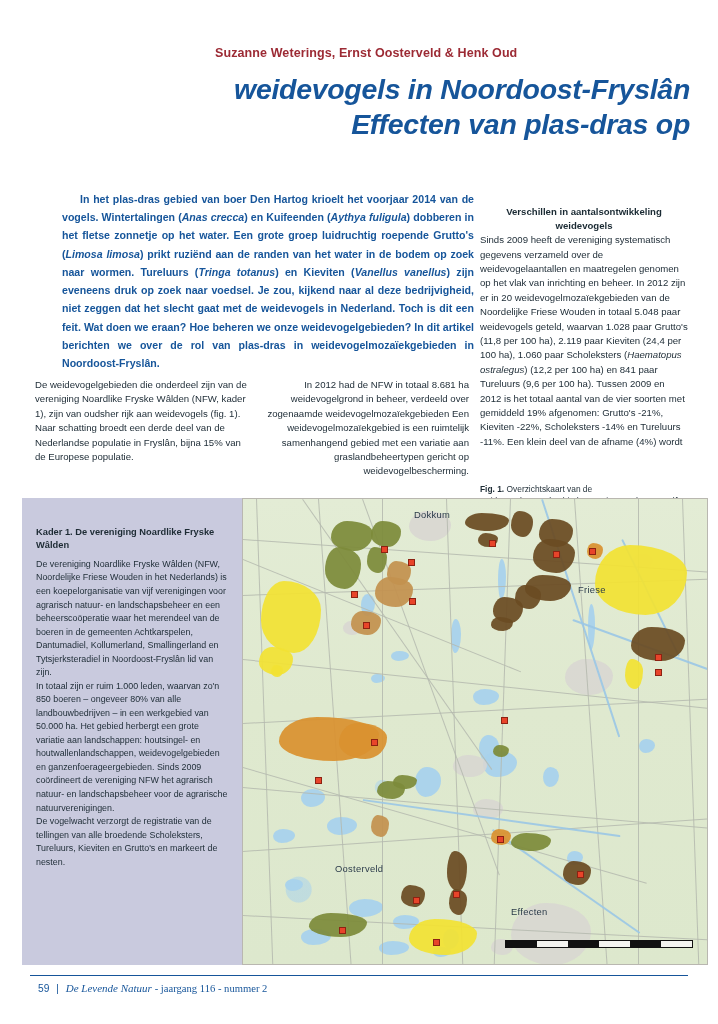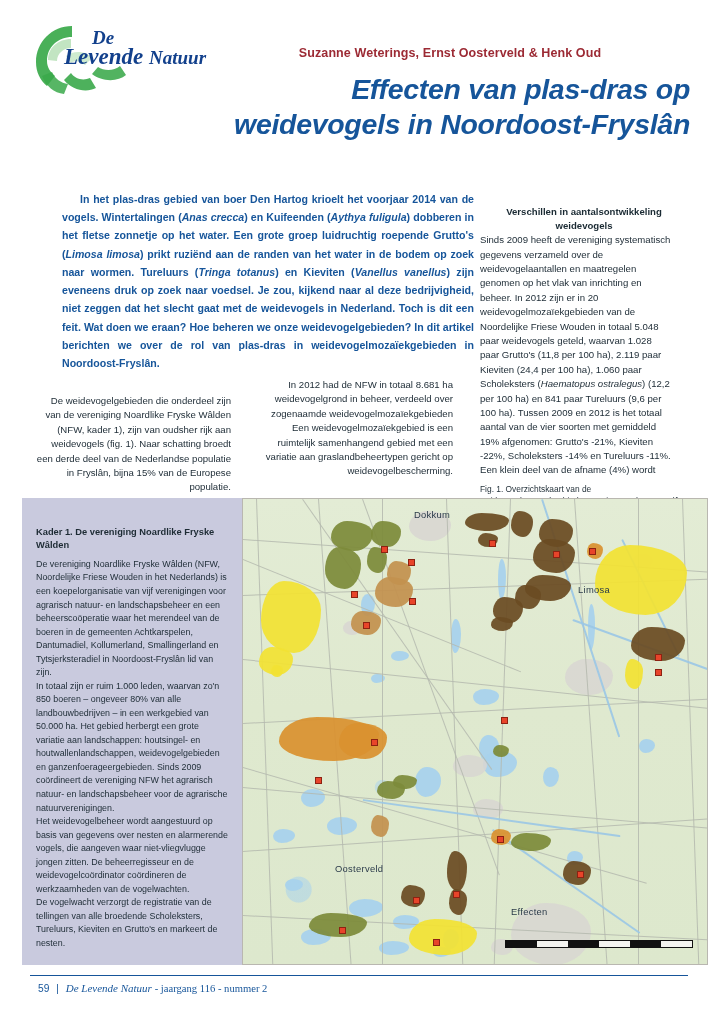--- a/index.html
+++ b/index.html
@@ -35,21 +35,20 @@
 
   .authors {
     position: absolute;
     left: 215px;
     top: 46px;
     width: 470px;
     font-size: 12.5px;
     font-weight: bold;
     color: #9c2a34;
     letter-spacing: 0.1px;
-    text-align: center;
   }
   .title-block {
     position: absolute;
     left: 120px;
     top: 72px;
     width: 570px;
     text-align: right;
     color: #16559a;
     font-style: italic;
     font-weight: bold;
@@ -75,46 +74,46 @@
   .lead i { font-style: italic; }
 
   
   .col {
     position: absolute;
     font-size: 9.6px;
     line-height: 1.5;
     color: #22303a;
     text-align: left;
   }
-  .col p { margin: 0 16px 7px 0; }
+  .col p { margin: 0 0 7px 0; }
   .col h3 {
     margin: 0 0 1px 0;
     font-size: 9.6px;
     font-weight: bold;
     line-height: 1.42;
     color: #1a2a33;
     text-align: center;
   }
   .col i { font-style: italic; }
 
-  #col-1 { left: 35px;  top: 394px; width: 212px; text-align: right; }
+  #col-1 { left: 35px;  top: 378px; width: 212px; }
   #col-2 { left: 257px; top: 378px; width: 212px; text-align: right; }
   #col-3 { left: 480px; top: 205px; width: 208px; }
 
   
   .fig-caption {
     position: absolute;
     left: 480px;
     top: 484px;
     width: 212px;
     font-size: 8.4px;
     line-height: 1.38;
     color: #1f2d36;
   }
-  .fig-caption b { font-weight: normal; }
+  .fig-caption b { font-weight: bold; }
 
   
   .kader {
     position: absolute;
     left: 22px;
     top: 498px;
     width: 220px;
     height: 467px;
     background: #c9cade;
     box-sizing: border-box;
@@ -232,43 +231,26 @@
   .footer .pg { font-weight: normal; }
   .footer .sep { margin: 0 4px; }
   .footer .mag { font-style: italic; font-family: "Liberation Serif", serif; font-size: 11px;}
   .footer .iss { font-family: "Liberation Serif", serif; font-size: 10.6px; }
 </style>
 </head>
 <body>
 
 <div class="page">
 
-  <div class="masthead">
-    <svg class="logo-svg" width="180" height="80" viewBox="0 0 180 80">
-      <g fill="#3aa94a">
-        <path d="M42 6 C22 6 6 22 6 42 C6 52 10 60 17 66 L25 56 C20 52 17 47 17 41 C17 27 28 17 42 17 Z" opacity="0.92"></path>
-        <path d="M18 40 C18 28 28 19 41 19 L41 28 C33 28 27 34 27 41 Z" opacity="0.55" fill="#8fd08f"></path>
-        <path d="M12 56 C16 66 24 73 34 74 L38 64 C31 63 25 59 22 52 Z" opacity="0.85"></path>
-        <path d="M34 60 C42 70 56 73 66 68 L60 58 C53 61 45 59 41 53 Z" opacity="0.9"></path>
-        <path d="M62 54 C72 62 88 62 96 55 L90 46 C84 51 74 51 68 47 Z" opacity="0.88"></path>
-        <path d="M36 36 C44 30 56 31 62 38 L55 45 C51 41 45 40 41 43 Z" opacity="0.5" fill="#9fd89f"></path>
-      </g>
-      <g fill="#12408c" font-family="Liberation Serif, serif" font-style="italic" font-weight="bold">
-        <text x="62" y="24" font-size="19">De</text>
-        <text x="34" y="44" font-size="23">Levende</text>
-        <text x="119" y="44" font-size="19">Natuur</text>
-      </g>
-    </svg>
-  </div>
 
   <div class="authors">Suzanne Weterings, Ernst Oosterveld &amp; Henk Oud</div>
 
   <div class="title-block">
+    <span class="tline">weidevogels in Noordoost-Fryslân</span>
     <span class="tline">Effecten van plas-dras op</span>
-    <span class="tline">weidevogels in Noordoost-Fryslân</span>
   </div>
 
   <div class="lead">
     <span id="lead-text">In het plas-dras gebied van boer Den Hartog krioelt het voorjaar 2014 van de vogels. Wintertalingen (<i>Anas crecca</i>) en Kuifeenden (<i>Aythya fuligula</i>) dobberen in het fletse zonnetje op het water. Een grote groep luidruchtig roepende Grutto's (<i>Limosa limosa</i>) prikt ruziënd aan de randen van het water in de bodem op zoek naar wormen. Tureluurs (<i>Tringa totanus</i>) en Kieviten (<i>Vanellus vanellus</i>) zijn eveneens druk op zoek naar voedsel. Je zou, kijkend naar al deze bedrijvigheid, niet zeggen dat het slecht gaat met de weidevogels in Nederland. Toch is dit een feit. Wat doen we eraan? Hoe beheren we onze weidevogelgebieden? In dit artikel berichten we over de rol van plas-dras in weidevogelmozaïekgebieden in Noordoost-Fryslân.</span>
   </div>
 
   <div class="col" id="col-1">
       <p>De weidevogelgebieden die onderdeel zijn van de vereniging Noardlike Fryske Wâlden (NFW, kader 1), zijn van oudsher rijk aan weidevogels (fig. 1). Naar schatting broedt een derde deel van de Nederlandse populatie in Fryslân, bijna 15% van de Europese populatie.</p>
     </div>
 
@@ -284,21 +266,20 @@
   <div class="fig-caption">
     <b>Fig. 1.</b>
     <span>Overzichtskaart van de weidevogelmozaïekgebieden A-X in Noordoost-Fryslân die in de analyse zijn betrokken.</span>
   </div>
 
   <div class="kader">
     <h4>Kader 1. De vereniging Noardlike Fryske Wâlden</h4>
     <div id="kader-body">
         <p>De vereniging Noardlike Fryske Wâlden (NFW, Noordelijke Friese Wouden in het Nederlands) is een koepelorganisatie van vijf verenigingen voor agrarisch natuur- en landschapsbeheer en een beheerscoöperatie waar het merendeel van de boeren in de gemeenten Achtkarspelen, Dantumadiel, Kollumerland, Smallingerland en Tytsjerksteradiel in Noordoost-Fryslân lid van zijn.</p>
         <p>In totaal zijn er ruim 1.000 leden, waarvan zo'n 850 boeren – ongeveer 80% van alle landbouwbedrijven – in een werkgebied van 50.000 ha. Het gebied herbergt een grote variatie aan landschappen: houtsingel- en houtwallenlandschappen, weidevogelgebieden en ganzenfoerageergebieden. Sinds 2009 coördineert de vereniging NFW het agrarisch natuur- en landschapsbeheer voor de agrarische natuurverenigingen.</p>
-        <p>Het weidevogelbeheer wordt aangestuurd op basis van gegevens over nesten en alarmerende vogels, die aangeven waar niet-vliegvlugge jongen zitten. De beheerregisseur en de weidevogelcoördinator coördineren de werkzaamheden van de vogelwachten.</p>
         <p>De vogelwacht verzorgt de registratie van de tellingen van alle broedende Scholeksters, Tureluurs, Kieviten en Grutto's en markeert de nesten.</p>
       </div>
   </div>
 
   <div class="map-wrap">
     <div class="map-canvas" id="map-canvas">
         <div class="water" style="left:118px;top:95px;width:14px;height:22px;"></div>
         <div class="water" style="left:208px;top:120px;width:10px;height:34px;"></div>
         <div class="water" style="left:148px;top:152px;width:18px;height:10px;"></div>
         <div class="water" style="left:128px;top:175px;width:14px;height:9px;"></div>
@@ -404,21 +385,21 @@
         <div class="plasdras" style="left:72px;top:278px;"></div>
         <div class="plasdras" style="left:128px;top:240px;"></div>
         <div class="plasdras" style="left:254px;top:337px;"></div>
         <div class="plasdras" style="left:210px;top:392px;"></div>
         <div class="plasdras" style="left:334px;top:372px;"></div>
         <div class="plasdras" style="left:170px;top:398px;"></div>
         <div class="plasdras" style="left:96px;top:428px;"></div>
         <div class="plasdras" style="left:190px;top:440px;"></div>
         <div class="plasdras" style="left:258px;top:218px;"></div>
         <div class="map-label" style="left:171px;top:10px;">Dokkum</div>
-        <div class="map-label" style="left:335px;top:85px;">Limosa</div>
+        <div class="map-label" style="left:335px;top:85px;">Friese</div>
         <div class="map-label" style="left:92px;top:364px;">Oosterveld</div>
         <div class="map-label" style="left:268px;top:407px;">Effecten</div>
       </div>
     <div class="scalebar" id="scalebar">
         <span></span>
         <span></span>
         <span></span>
         <span></span>
         <span></span>
         <span></span>

